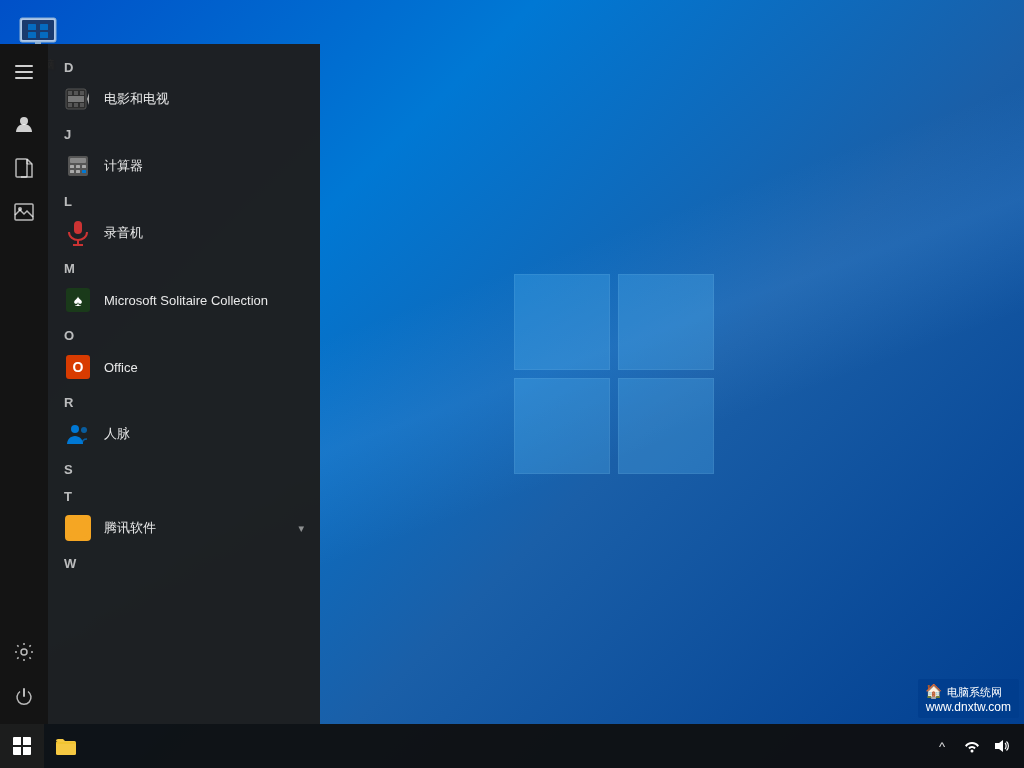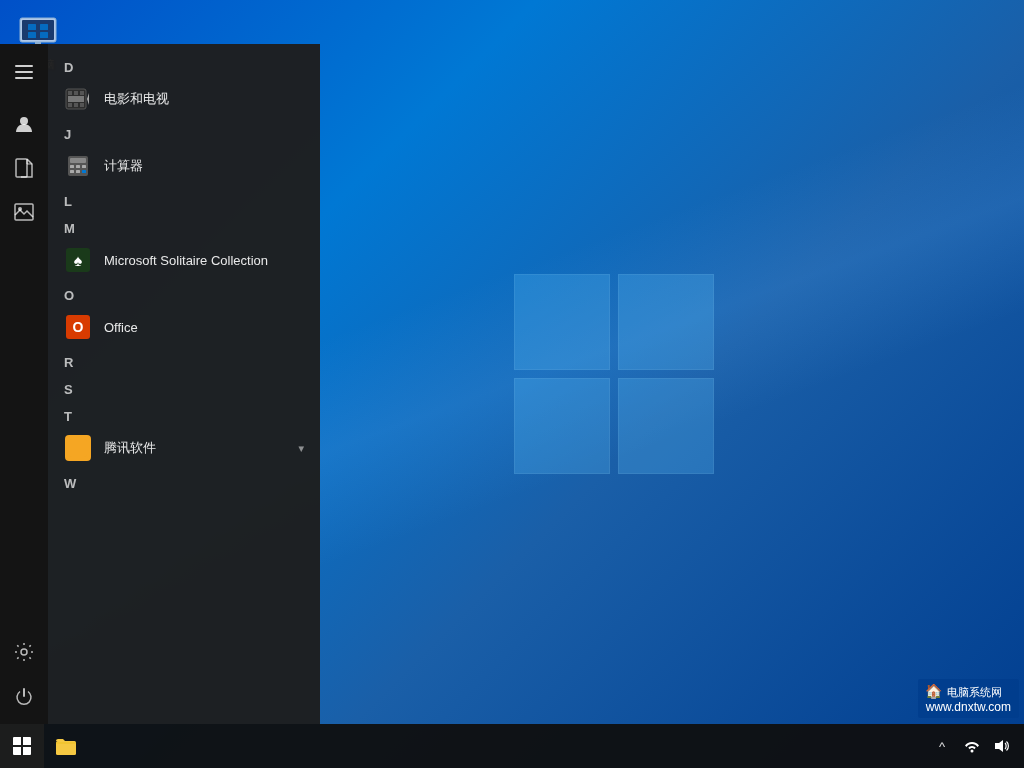--- a/index.html
+++ b/index.html
@@ -458,20 +458,31 @@
             <rect x="16" y="11" width="4" height="3" rx="0.5" fill="#aaa"></rect>
             <rect x="4" y="16" width="4" height="3" rx="0.5" fill="#aaa"></rect>
             <rect x="10" y="16" width="4" height="3" rx="0.5" fill="#aaa"></rect>
             <rect x="16" y="16" width="4" height="3" rx="0.5" fill="#0078d4"></rect>
           </svg>
         </div>
         <span class="app-name">计算器</span>
       </div>
 
       <span class="section-letter">L</span>
+      <div class="app-item">
+        <div class="app-icon icon-mic">
+          <svg width="22" height="26" viewBox="0 0 22 26" fill="none" xmlns="http://www.w3.org/2000/svg">
+            <rect x="7" y="1" width="8" height="13" rx="4" fill="#cc3333"></rect>
+            <path d="M2 12c0 5 4.5 8 9 8s9-3 9-8" stroke="#cc3333" stroke-width="2" fill="none"></path>
+            <line x1="11" y1="20" x2="11" y2="25" stroke="#cc3333" stroke-width="2"></line>
+            <line x1="6" y1="25" x2="16" y2="25" stroke="#cc3333" stroke-width="2"></line>
+          </svg>
+        </div>
+        <span class="app-name">录音机</span>
+      </div>
 
       <span class="section-letter">M</span>
       <div class="app-item">
         <div class="app-icon icon-solitaire">
           <svg width="26" height="26" viewBox="0 0 26 26" fill="none" xmlns="http://www.w3.org/2000/svg">
             <rect x="1" y="1" width="24" height="24" rx="3" fill="#1a3a1a"></rect>
 
             <text x="13" y="19" text-anchor="middle" fill="white" font-size="16" font-family="serif">♠</text>
           </svg>
         </div>
@@ -481,20 +492,31 @@
 
       <span class="section-letter">O</span>
       <div class="app-item">
         <div class="app-icon">
           <div class="icon-office">O</div>
         </div>
         <span class="app-name">Office</span>
       </div>
 
       <span class="section-letter">R</span>
+      <div class="app-item">
+        <div class="app-icon icon-people">
+          <svg width="26" height="24" viewBox="0 0 26 24" fill="none" xmlns="http://www.w3.org/2000/svg">
+            <circle cx="10" cy="7" r="4" fill="#0078d4"></circle>
+            <path d="M2 22c0-4.4 3.6-8 8-8s8 3.6 8 8" fill="#0078d4"></path>
+            <circle cx="19" cy="8" r="3" fill="#0078d4" opacity="0.7"></circle>
+            <path d="M17 22c0-3 2-5 5-5" stroke="#0078d4" stroke-width="1.5" opacity="0.7"></path>
+          </svg>
+        </div>
+        <span class="app-name">人脉</span>
+      </div>
 
       <span class="section-letter">S</span>
 
       <span class="section-letter">T</span>
       <div class="app-item">
         <div class="app-icon">
           <div class="icon-tencent">
             <svg width="18" height="18" viewBox="0 0 18 18">
               <rect width="18" height="18" fill="#f5a623" rx="3"></rect>
             </svg>

